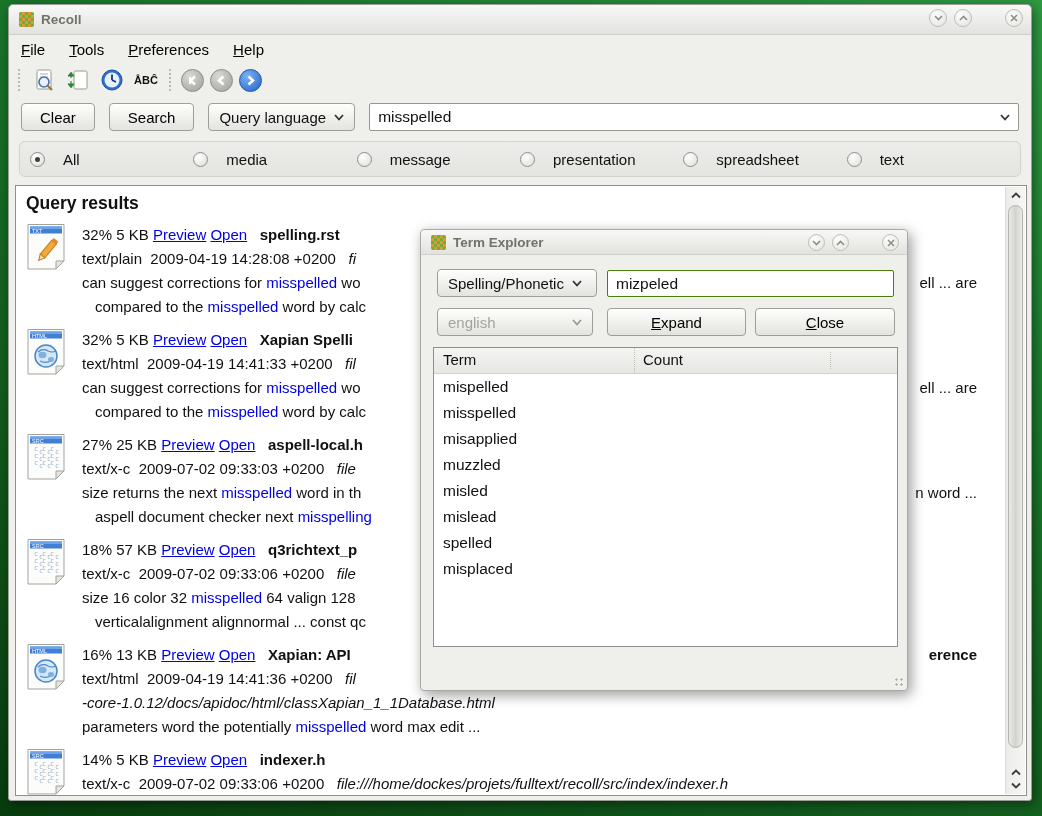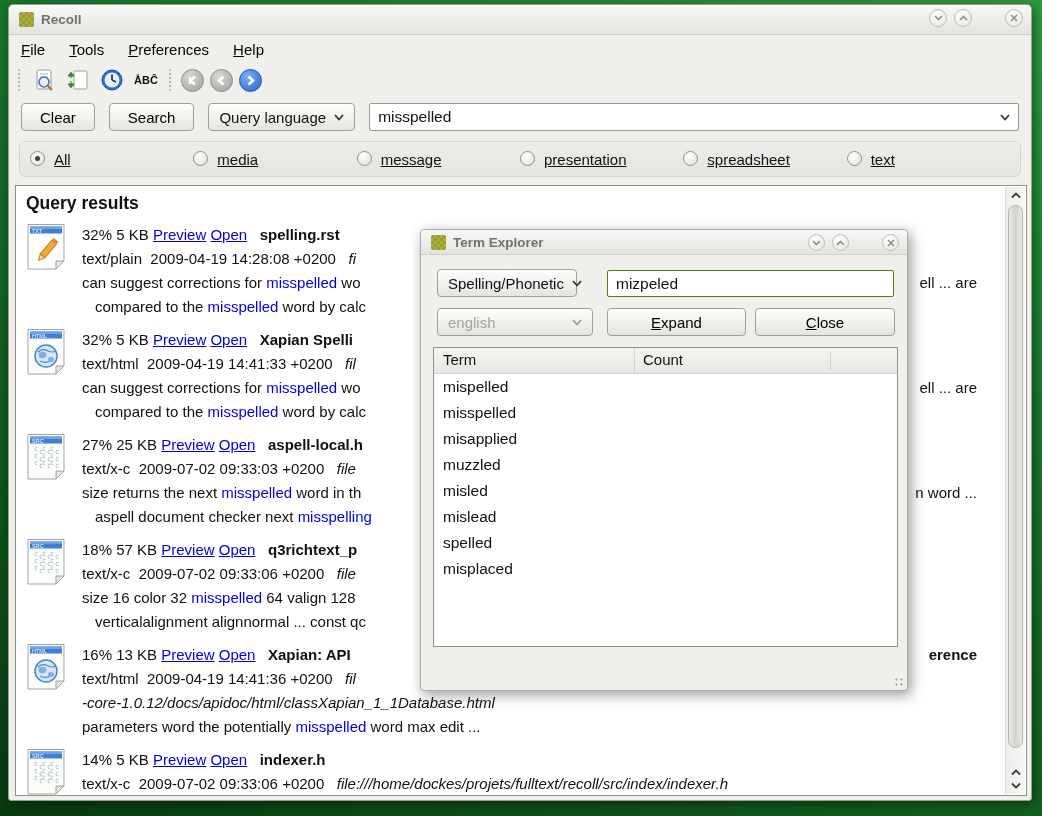--- a/index.html
+++ b/index.html
@@ -78,21 +78,21 @@
     background:#fff; display:flex; align-items:center; padding:0 8px;
     font-size:15.5px;
   }
   .comboedit .val { flex:1; }
   
   .catbar {
     margin:6px 10px 0 10px; height:36px; border:1px solid #d2d2ce; border-radius:6px;
     background:linear-gradient(#ececea,#e4e4e1);
     display:flex; align-items:center; padding:0 10px;
   }
-  .cat { width:165px; display:flex; gap:9px; font-size:15px;text-decoration:underline; }
+  .cat { width:165px; display:flex; align-items:center; gap:18px; font-size:15px; }
   .radio { width:15px; height:15px; border-radius:50%; border:1px solid #8f8f8a;
     background:radial-gradient(circle at 35% 30%, #ffffff,#dcdcd9); position:relative; flex:none; }
   .radio.on::after { content:""; position:absolute; left:4px; top:4px; width:5px; height:5px;
     border-radius:50%; background:#3f3f3b; }
   
   .results {
     position:absolute; left:6px; top:180px; width:1012px; height:611px;
     background:#fff; border:1px solid #8f8f8b;
   }
   .results-content {
@@ -125,21 +125,21 @@
   .vsb-bottom .vsb-arrow { height:13px; }
   
   .dialog {
     position:absolute; left:420px; top:229px; width:488px; height:462px;
     background:#efefec; border:1px solid #aaaaa5; border-radius:4px;
     box-shadow: 3px 4px 14px rgba(0,0,0,.4);
     z-index:10;
   }
   .dialog .titlebar { height:25px; border-radius:4px 4px 0 0; }
   .dialog .winbtn { width:17px; height:17px; }
-  .dlg-mode { position:absolute; left:16px; top:39px; width:140px; }
+  .dlg-mode { position:absolute; left:16px; top:39px; width:160px; }
   .dlg-input { position:absolute; left:186px; top:40px; width:287px; height:27px;
     border:1px solid #4d7c0f; border-radius:2px; background:#fff;
     display:flex; align-items:center; padding:0 8px; font-size:15.5px; }
   .dlg-lang { position:absolute; left:16px; top:78px; width:156px; justify-content:space-between; }
   .dlg-expand { position:absolute; left:186px; top:78px; width:139px; }
   .dlg-close { position:absolute; left:334px; top:78px; width:140px; }
   .dlg-table { position:absolute; left:12px; top:117px; width:465px; height:300px;
     background:#fff; border:1px solid #8f8f8b; overflow:hidden; }
   .dlg-thead { height:26px; display:flex; font-size:15px;
     background:linear-gradient(#f4f4f2,#e6e6e3); border-bottom:1px solid #d2d2cd; }

